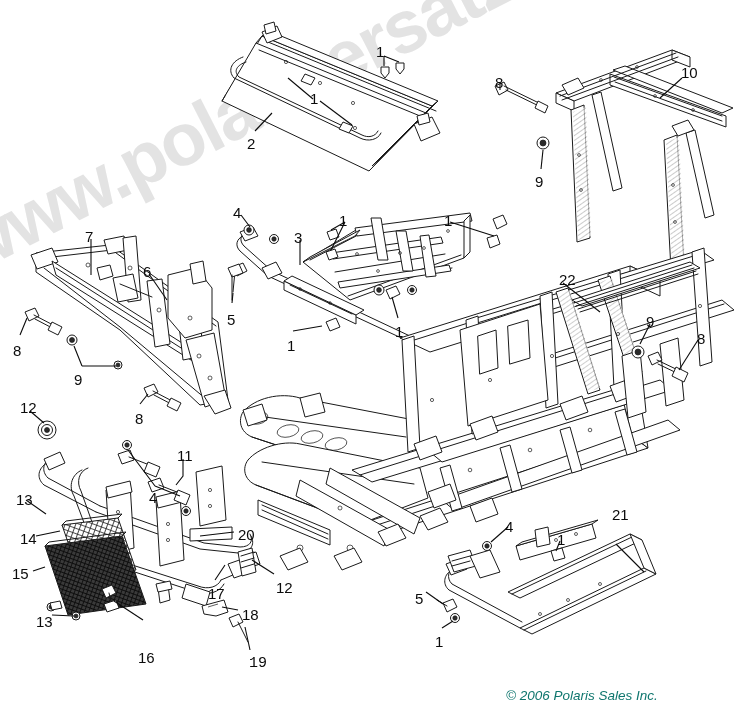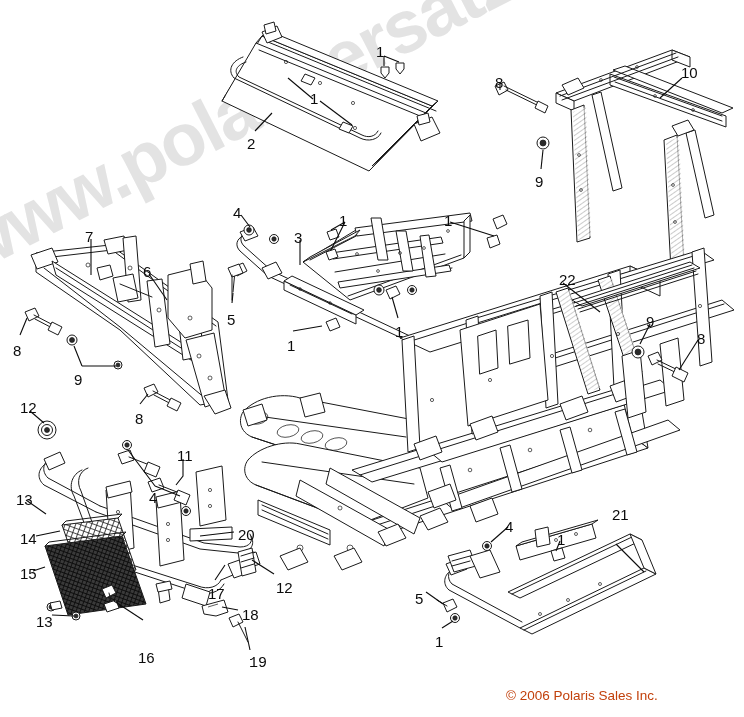--- a/index.html
+++ b/index.html
@@ -6,22 +6,22 @@
   body{width:744px;height:717px;overflow:hidden;font-family:"Liberation Sans",sans-serif;}
   #stage{position:relative;width:744px;height:717px;background:#ffffff;}
   #art{position:absolute;left:0;top:0;width:744px;height:717px;}
   .wm{position:absolute;left:-40px;top:210px;width:840px;
       font-family:"Liberation Sans",sans-serif;font-weight:bold;font-size:74px;
       color:#e3e3e3;letter-spacing:-2px;white-space:nowrap;
       transform:rotate(-27deg);transform-origin:left center;
       user-select:none;pointer-events:none;}
   .callout{position:absolute;font-family:"Liberation Sans",sans-serif;
            font-size:15px;color:#0b0b0b;line-height:1;white-space:nowrap;}
-  .copyright{position:absolute;left:506px;top:688px;font-size:13.5px;color:#c2410c;
-             font-family:"Liberation Sans",sans-serif;white-space:nowrap;}
+  .copyright{position:absolute;left:506px;top:688px;font-size:13.5px;color:#0f766e;
+             font-family:"Liberation Sans",sans-serif;white-space:nowrap;font-style:italic;}
 </style>
 </head>
 <body>
 
 <div id="stage">
 
   <div class="wm">www.polarisersatzteile.de</div>
 
   <svg id="art" viewBox="0 0 744 717" xmlns="http://www.w3.org/2000/svg">
     <defs>
@@ -485,21 +485,21 @@
   <div class="callout" style="left:74px;top:372px;">9</div>
   <div class="callout" style="left:646px;top:314px;">9</div>
   <div class="callout" style="left:697px;top:331px;">8</div>
   <div class="callout" style="left:135px;top:411px;">8</div>
   <div class="callout" style="left:20px;top:400px;">12</div>
   <div class="callout" style="left:177px;top:448px;">11</div>
   <div class="callout" style="left:149px;top:490px;">4</div>
   <div class="callout" style="left:16px;top:492px;">13</div>
   <div class="callout" style="left:20px;top:531px;">14</div>
   <div class="callout" style="left:238px;top:527px;text-align:center;">20</div>
-  <div class="callout" style="left:20px;top:566px;text-align:right;">15</div>
+  <div class="callout" style="left:12px;top:566px;text-align:right;">15</div>
   <div class="callout" style="left:208px;top:586px;">17</div>
   <div class="callout" style="left:276px;top:580px;">12</div>
   <div class="callout" style="left:36px;top:614px;">13</div>
   <div class="callout" style="left:138px;top:650px;">16</div>
   <div class="callout" style="left:242px;top:607px;">18</div>
   <div class="callout" style="left:249px;top:656px;font-family:Liberation Mono, monospace;">19</div>
   <div class="callout" style="left:505px;top:519px;">4</div>
   <div class="callout" style="left:557px;top:532px;">1</div>
   <div class="callout" style="left:612px;top:507px;">21</div>
   <div class="callout" style="left:415px;top:591px;">5</div>

